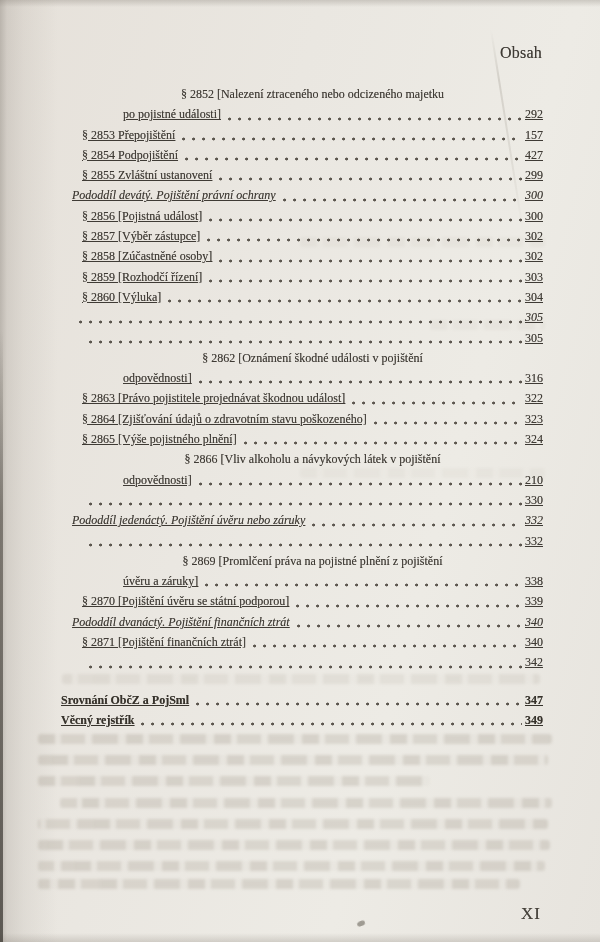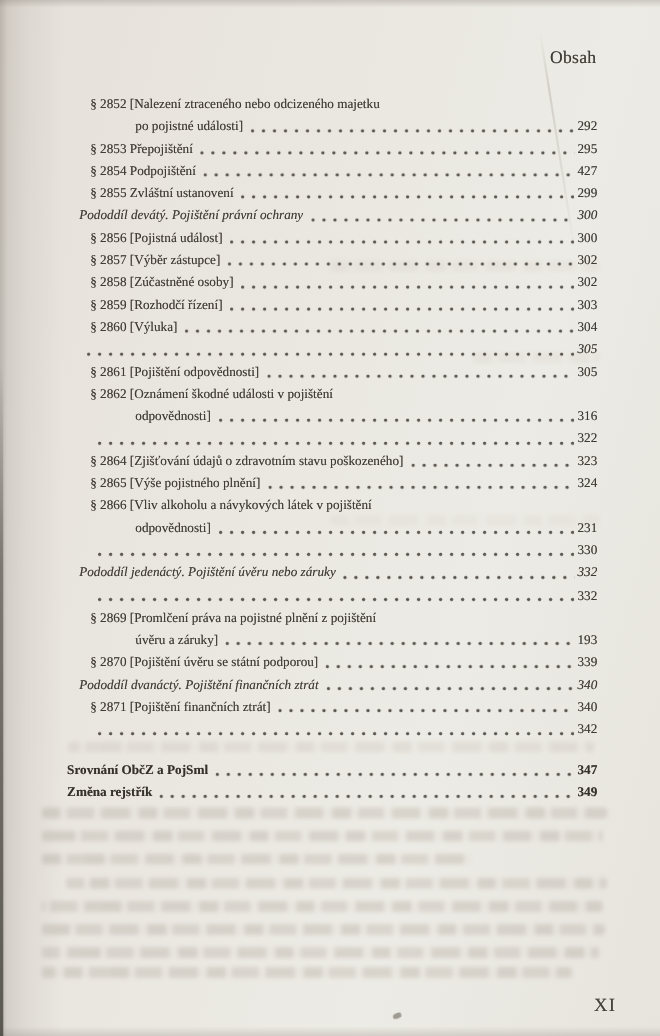--- a/index.html
+++ b/index.html
@@ -11,20 +11,21 @@
   .page {
     position: relative;
     width: 600px; height: 942px;
     overflow: hidden;
     color: #3f3b35;
     background:
       linear-gradient(to bottom, rgba(128,121,112,0.30), rgba(128,121,112,0) 7px),
       linear-gradient(to top, rgba(138,131,122,0.28), rgba(138,131,122,0) 9px),
       linear-gradient(to right, rgba(102,95,86,0.34) 0px, rgba(128,120,111,0.20) 7px, rgba(148,141,131,0.12) 24px, rgba(158,151,141,0) 58px),
       linear-gradient(105deg, #e6e1da 0%, #eae7e1 38%, #edebe5 68%, #e7e4de 100%);
+    text-align: center;
   }
   .left-hairline {
     position: absolute; left: 0; top: 330px; bottom: 0; width: 3px;
     background: linear-gradient(to bottom, rgba(58,53,46,0), rgba(58,53,46,0.5) 30%, rgba(44,41,36,0.68) 100%);
   }
   .crease {
     position: absolute; left: 506px; top: 28px; width: 2px; height: 205px;
     transform: rotate(-9deg);
     background: linear-gradient(to bottom, rgba(125,117,105,0), rgba(125,117,105,0.22) 25%, rgba(125,117,105,0.12) 65%, rgba(125,117,105,0));
     border-radius: 2px;
@@ -36,32 +37,32 @@
   }
   .toc {
     position: absolute; left: 61px; top: 84px; width: 482px;
     font-size: 12px; line-height: 20.3px;
     text-shadow: 0 0 0.5px rgba(63,59,53,0.55);
   }
   .entry.section { padding-left: 21px; }
   .entry.subdivision { padding-left: 11px; font-style: italic; }
   .entry.book-part { font-weight: bold; color: #36322b; }
   .entry.gap-before { margin-top: 17px; }
-  .row { display: flex; align-items: baseline; }
+  .row { display: flex; align-items: baseline; text-decoration: underline; }
   .row .t { white-space: nowrap; flex: 0 0 auto; }
   .row.cont { padding-left: 41px; }
   .leader {
     flex: 1 1 auto; min-width: 10px; height: 4px;
     align-self: flex-end; margin: 0 3px 4px 7px;
     background-image: radial-gradient(circle at 1.6px 2px, rgba(72,66,58,0.88) 1.15px, rgba(72,66,58,0) 1.8px);
     background-size: 10px 4px; background-repeat: repeat-x;
   }
   .pagenum { white-space: nowrap; flex: 0 0 auto; }
   .folio {
-    position: absolute; top: 904px; right: 40px;
+    position: absolute; top: 904px; right: 59px;
     font-size: 17px; letter-spacing: 1px;
     color: #46423b; text-shadow: 0 0 0.5px rgba(63,59,53,0.55);
   }
   
   .ghost {
     position: absolute; height: 10px;
     background: repeating-linear-gradient(to right,
       rgba(146,136,121,0.45) 0px, rgba(146,136,121,0.45) 17px,
       rgba(146,136,121,0.07) 17px, rgba(146,136,121,0.07) 23px,
       rgba(146,136,121,0.38) 23px, rgba(146,136,121,0.38) 47px,
@@ -117,21 +118,21 @@
         <div class="row cont">
           <span class="t">po pojistné události]</span>
           <span class="leader"></span>
           <span class="pagenum">292</span>
         </div>
       </div>
       <div class="entry section">
         <div class="row">
           <span class="t">§ 2853 Přepojištění</span>
           <span class="leader"></span>
-          <span class="pagenum">295</span>
+          <span class="pagenum">157</span>
         </div>
       </div>
       <div class="entry section">
         <div class="row">
           <span class="t">§ 2854 Podpojištění</span>
           <span class="leader"></span>
           <span class="pagenum">427</span>
         </div>
       </div>
       <div class="entry section">
@@ -184,35 +185,35 @@
         </div>
       </div>
       <div class="entry subdivision">
         <div class="row">
           <span class="leader"></span>
           <span class="pagenum">305</span>
         </div>
       </div>
       <div class="entry section">
         <div class="row">
-          <span class="t">§ 2861 [Pojištění odpovědnosti]</span>
           <span class="leader"></span>
           <span class="pagenum">305</span>
         </div>
       </div>
       <div class="entry section">
         <div class="line1">§ 2862 [Oznámení škodné události v pojištění</div>
         <div class="row cont">
           <span class="t">odpovědnosti]</span>
           <span class="leader"></span>
           <span class="pagenum">316</span>
         </div>
       </div>
       <div class="entry section">
         <div class="row">
+          <span class="t">§ 2863 [Právo pojistitele projednávat škodnou událost]</span>
           <span class="leader"></span>
           <span class="pagenum">322</span>
         </div>
       </div>
       <div class="entry section">
         <div class="row">
           <span class="t">§ 2864 [Zjišťování údajů o zdravotním stavu poškozeného]</span>
           <span class="leader"></span>
           <span class="pagenum">323</span>
         </div>
@@ -222,21 +223,21 @@
           <span class="t">§ 2865 [Výše pojistného plnění]</span>
           <span class="leader"></span>
           <span class="pagenum">324</span>
         </div>
       </div>
       <div class="entry section">
         <div class="line1">§ 2866 [Vliv alkoholu a návykových látek v pojištění</div>
         <div class="row cont">
           <span class="t">odpovědnosti]</span>
           <span class="leader"></span>
-          <span class="pagenum">231</span>
+          <span class="pagenum">210</span>
         </div>
       </div>
       <div class="entry section">
         <div class="row">
           <span class="leader"></span>
           <span class="pagenum">330</span>
         </div>
       </div>
       <div class="entry subdivision">
         <div class="row">
@@ -249,21 +250,21 @@
         <div class="row">
           <span class="leader"></span>
           <span class="pagenum">332</span>
         </div>
       </div>
       <div class="entry section">
         <div class="line1">§ 2869 [Promlčení práva na pojistné plnění z pojištění</div>
         <div class="row cont">
           <span class="t">úvěru a záruky]</span>
           <span class="leader"></span>
-          <span class="pagenum">193</span>
+          <span class="pagenum">338</span>
         </div>
       </div>
       <div class="entry section">
         <div class="row">
           <span class="t">§ 2870 [Pojištění úvěru se státní podporou]</span>
           <span class="leader"></span>
           <span class="pagenum">339</span>
         </div>
       </div>
       <div class="entry subdivision">
@@ -288,21 +289,21 @@
       </div>
       <div class="entry book-part gap-before">
         <div class="row">
           <span class="t">Srovnání ObčZ a PojSml</span>
           <span class="leader"></span>
           <span class="pagenum">347</span>
         </div>
       </div>
       <div class="entry book-part">
         <div class="row">
-          <span class="t">Změna rejstřík</span>
+          <span class="t">Věcný rejstřík</span>
           <span class="leader"></span>
           <span class="pagenum">349</span>
         </div>
       </div>
     </div>
 
   <div class="folio">XI</div>
   <div class="speck"></div>
 </div>
 

